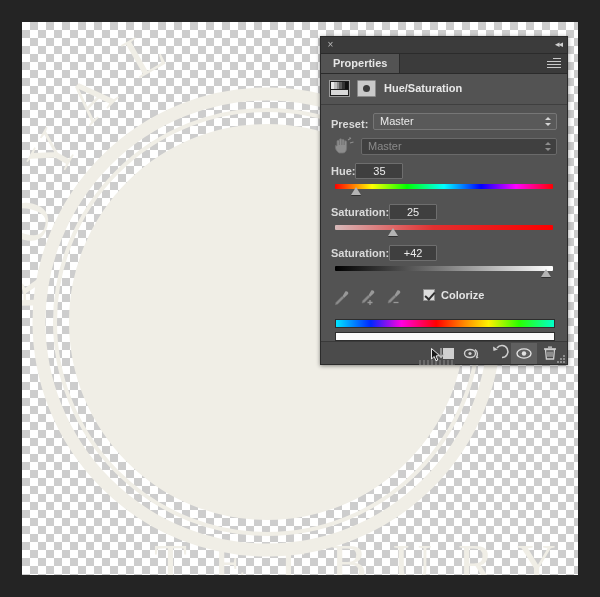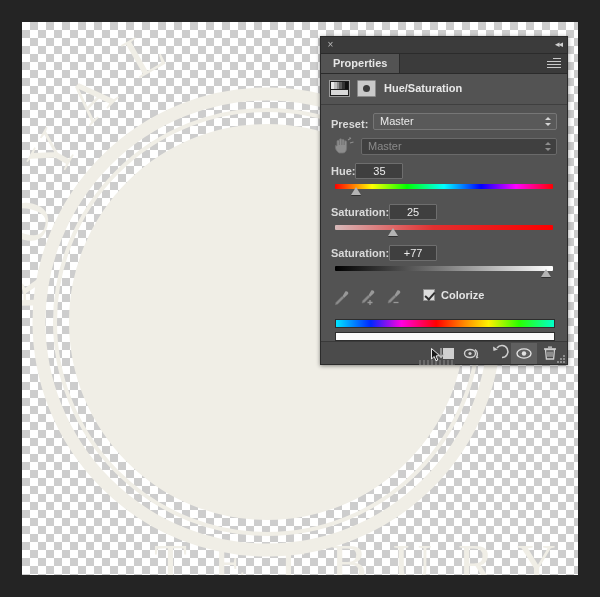--- a/index.html
+++ b/index.html
@@ -323,21 +323,21 @@
           <div id="sat-bar" class="sbar"></div>
           <div class="sthumb" id="sat-thumb" style="left: 26%;">
               <span></span>
             </div>
         </div>
       </div>
 
       <div class="sgroup">
         <div class="shead">
           <span class="slabel">Saturation:</span>
-          <span class="sfield">+77</span>
+          <span class="sfield">+42</span>
         </div>
         <div class="strack">
           <div id="light-bar" class="sbar"></div>
           <div class="sthumb" id="light-thumb" style="left: 95%;">
               <span></span>
             </div>
         </div>
       </div>
 
       <div id="tools-row">

